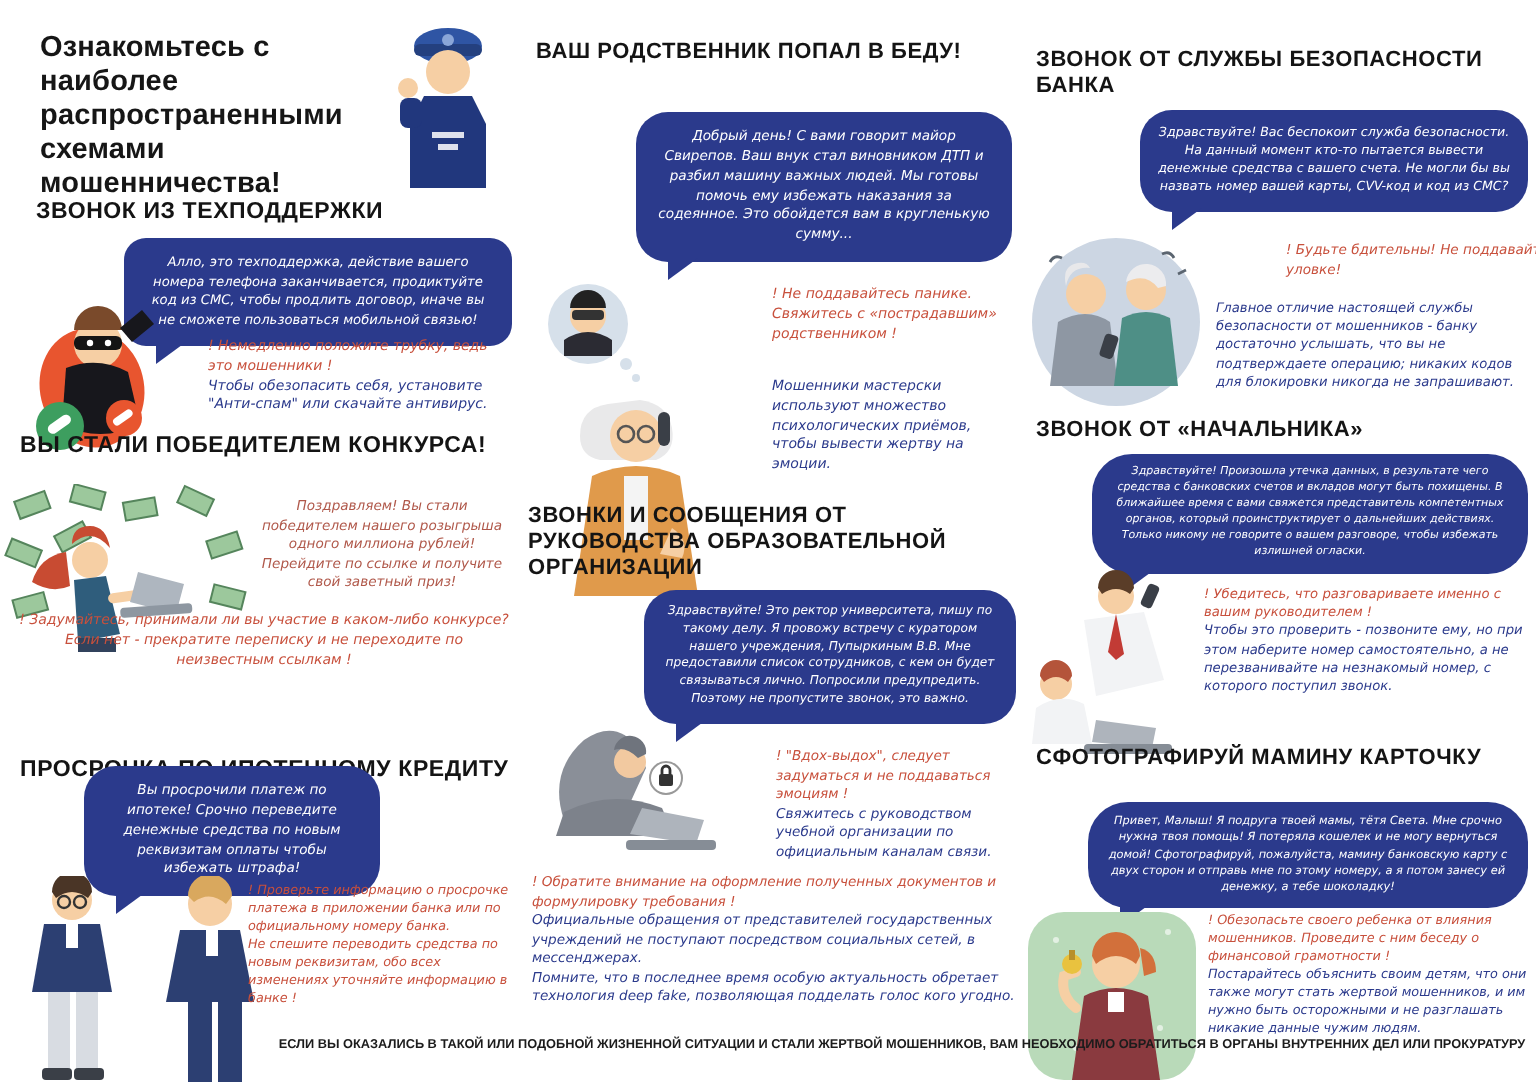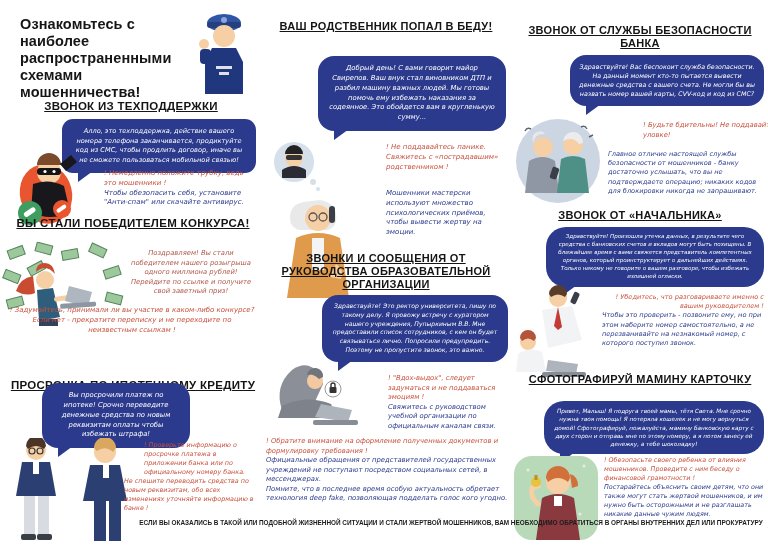--- a/index.html
+++ b/index.html
@@ -1,21 +1,21 @@
 <!DOCTYPE html>
 <html lang="ru"><head>
 <meta charset="utf-8">
 <style>
   html,body{margin:0;padding:0;background:#ffffff;}
   .poster{position:relative;width:768px;height:545px;background:#fff;overflow:hidden;
           font-family:"DejaVu Sans",sans-serif;}
   .abs{position:absolute;}
   .main-title{font:800 14.5px/1.18 "Liberation Sans",sans-serif;color:#161616;letter-spacing:.1px;}
   .sec-h{position:absolute;font:800 11px/1.18 "Liberation Sans",sans-serif;color:#141414;
-         text-align:center;letter-spacing:.3px;text-decoration:underline;}
+         text-align:left;letter-spacing:.3px;}
   .bubble{position:absolute;background:#2b3a8c;color:#fff;border-radius:16px;
           font:italic 6.6px/1.45 "DejaVu Sans",sans-serif;text-align:center;
           padding:8px 11px;box-sizing:border-box;}
   .bubble::after{content:"";position:absolute;left:16px;bottom:-9px;width:0;height:0;
           border-top:11px solid #2b3a8c;border-right:15px solid transparent;}
   .warn{color:#c8503c;font:italic 7px/1.4 "DejaVu Sans",sans-serif;}
   .adv{color:#2b3a8c;font:italic 7px/1.4 "DejaVu Sans",sans-serif;}
   .txt{position:absolute;}
   .footer-line{position:absolute;font:700 6.4px/1.2 "Liberation Sans",sans-serif;color:#1c1c1c;
           text-align:center;}
@@ -109,21 +109,21 @@
     <rect x="29" y="96" width="15" height="6" rx="2" fill="#3a3f47"></rect>
     <circle cx="97" cy="14" r="11" fill="#f6cfa4"></circle>
     <path d="M86 10 a11 11 0 0 1 22 0 l-3 4 q-8 -7 -16 -1 z" fill="#d9a85e"></path>
     <path d="M82 27 h30 l7 36 h-44 z" fill="#2c3f72"></path>
     <path d="M95 27 h6 v13 h-6z" fill="#fff"></path>
     <rect x="86" y="63" width="12" height="40" fill="#2c3f72"></rect>
     <rect x="101" y="63" width="12" height="40" fill="#2c3f72"></rect>
   </svg>
 
   <div class="txt" style="left:124px;top:441px;width:132px;">
-    <div class="warn" style="font-size:6.4px;margin-left:20px;">! Проверьте информацию о просрочке платежа в приложении банка или по официальному номеру банка.</div>
+    <div class="warn" style="font-size:6.4px;">! Проверьте информацию о просрочке платежа в приложении банка или по официальному номеру банка.</div>
     <div class="warn" style="font-size:6.4px;">Не спешите переводить средства по новым реквизитам, обо всех изменениях уточняйте информацию в банке !</div>
   </div>
 
   <div class="sec-h" style="left:268px;top:20px;width:236px;">ВАШ РОДСТВЕННИК ПОПАЛ В БЕДУ!</div>
 
   <div class="bubble" style="left:318px;top:56px;width:188px;font-size:6.8px;">Добрый день! С вами говорит майор Свирепов. Ваш внук стал виновником ДТП и разбил машину важных людей. Мы готовы помочь ему избежать наказания за содеянное. Это обойдется вам в кругленькую сумму...</div>
 
   <svg class="abs" style="left:266px;top:140px;" width="116" height="176" viewBox="0 0 116 176">
     <circle cx="28" cy="22" r="20" fill="#d6e0ea"></circle>
     <circle cx="28" cy="18" r="9" fill="#f6cfa4"></circle>
@@ -210,21 +210,21 @@
     <path d="M44 23 l4 20 -4 3 -4 -4z" fill="#c23b35"></path>
     <rect x="58" y="8" width="6" height="12" rx="2" fill="#3a3f47" transform="rotate(24 61 14)"></rect>
     <circle cx="14" cy="58" r="8" fill="#f6cfa4"></circle>
     <path d="M6 54 a8 8 0 0 1 16 0 l-2 3 q-6 -5 -12 0z" fill="#b4543a"></path>
     <path d="M4 70 q12 -8 24 -2 l4 20 h-30z" fill="#f2f3f5"></path>
     <path d="M34 76 l30 4 -2 10 -30 -3z" fill="#aeb4bc"></path>
     <rect x="28" y="88" width="44" height="5" rx="2" fill="#868d96"></rect>
   </svg>
 
   <div class="txt" style="left:602px;top:293px;width:162px;">
-    <div class="warn" style="font-size:6.6px;text-align:right;">! Убедитесь, что разговариваете именно с вашим руководителем !</div>
+    <div class="warn" style="font-size:6.6px;">! Убедитесь, что разговариваете именно с вашим руководителем !</div>
     <div class="adv" style="font-size:6.6px;">Чтобы это проверить - позвоните ему, но при этом наберите номер самостоятельно, а не перезванивайте на незнакомый номер, с которого поступил звонок.</div>
   </div>
 
   <div class="sec-h" style="left:518px;top:373px;width:244px;">СФОТОГРАФИРУЙ МАМИНУ КАРТОЧКУ</div>
 
   <div class="bubble" style="left:544px;top:401px;width:220px;font-size:5.7px;padding:6px 10px;border-radius:20px;">Привет, Малыш! Я подруга твоей мамы, тётя Света. Мне срочно нужна твоя помощь! Я потеряла кошелек и не могу вернуться домой! Сфотографируй, пожалуйста, мамину банковскую карту с двух сторон и отправь мне по этому номеру, а я потом занесу ей денежку, а тебе шоколадку!</div>
 
   <svg class="abs" style="left:514px;top:452px;" width="88" height="90" viewBox="0 0 88 90">
     <rect x="0" y="4" width="84" height="84" rx="18" fill="#b9dab9"></rect>
     <g fill="#ffffff" opacity=".6">

